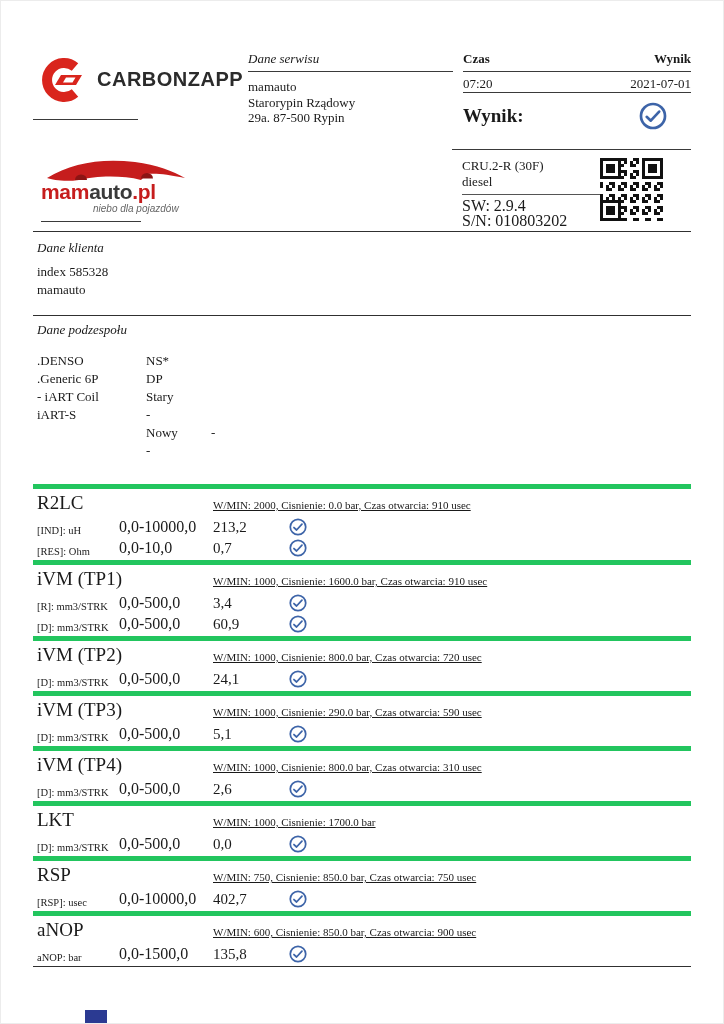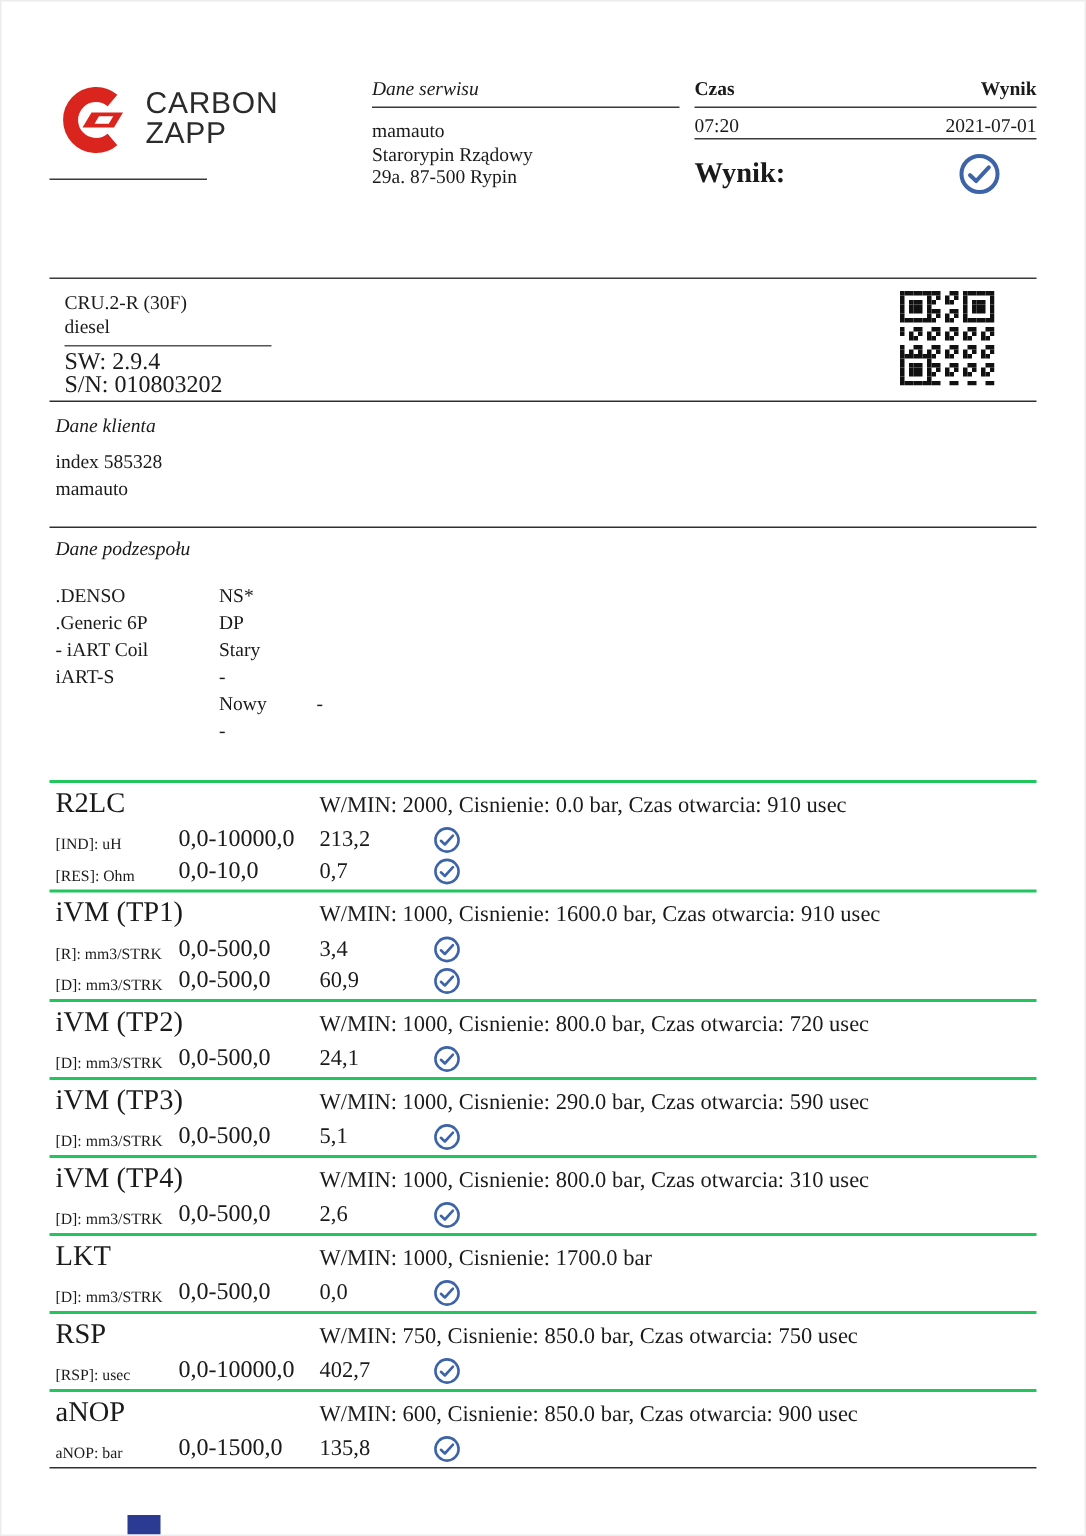--- a/index.html
+++ b/index.html
@@ -7,22 +7,22 @@
   .page {
     position:relative; width:724px; height:1024px; margin:0 auto;
     background:#fff; color:#1a1a1a; padding:0 32px; overflow:hidden;
     font-family:"Liberation Serif", serif; border:1px solid #ececec;
   }
   
   .row1 { display:flex; margin-top:50px; height:98px; }
   .brand-col { width:215px; position:relative; padding-top:6px; }
   .brand { display:flex; align-items:center; gap:10px; padding-left:8px; }
   .brand-icon svg { display:block; }
-  .brand-text { display:flex; flex-direction:column; font-family:"Liberation Sans", sans-serif;
-                font-weight:normal; font-size:20px; line-height:0.98; color:#2b2b2b; letter-spacing:0.5px; }
+  .brand-text { display:flex; flex-direction:row; font-family:"Liberation Sans", sans-serif;
+                font-weight:bold; font-size:20px; line-height:0.98; color:#2b2b2b; letter-spacing:0.5px; }
   .short-rule { width:105px; border-bottom:1.5px solid #3a3a3a; margin-top:16px; }
   .service-col { width:205px; font-size:13px; }
   .sec-label { font-size:13px;font-style:italic; }
   .underlined { border-bottom:1px solid #3a3a3a; padding-bottom:4px; margin-bottom:7px; }
   .service-name, .service-line { font-size:13px; line-height:15.5px; }
   .dt-col { flex:1; font-size:13px; padding-left:10px; }
   .dt-head { display:flex; justify-content:space-between; font-weight:bold; padding-bottom:4px;
              border-bottom:1px solid #3a3a3a; }
   .dt-vals { display:flex; justify-content:space-between; padding:4px 0 0; border-bottom:1px solid #3a3a3a;gap:30px; }
   .wynik-row { display:flex; justify-content:space-between; align-items:center; margin-top:9px; padding-right:24px; }
@@ -30,41 +30,41 @@
   
   .row2 { display:flex; }
   .vendor-col { width:420px; padding:7px 0 0 8px; }
   .vendor-logo .car { display:block; margin-left:2px; }
   .vendor-wordmark { font-family:"Liberation Sans", sans-serif; font-weight:bold; font-size:21px;
                      line-height:1; margin-top:-3px; letter-spacing:-0.3px; }
   .vm-red { color:#c61d1d; } .vm-dark { color:#3a3a3a; }
   .vendor-tagline { font-family:"Liberation Sans", sans-serif; font-style:italic; font-size:10px;
                     color:#666; margin:1px 0 0 52px; }
   .vendor-col .short-rule { margin-top:7px; width:100px; }
-  .device-col { flex:1; border-top:1px solid #3a3a3a; padding:8px 0 0 10px;margin-top:36px; }
+  .device-col { flex:1; border-top:1px solid #3a3a3a; padding:8px 0 0 10px; }
   .device-info { display:flex; justify-content:space-between; }
   .device-texts { font-size:13px; line-height:16px; }
   .device-fuel { margin-bottom:4px; }
   .device-sub { border-top:1px solid #555; padding-top:4px; font-size:16px; line-height:14.5px; width:138px; }
   .qr { width:63px; height:63px; margin-right:28px; }
   .qr svg { display:block; }
   
   .rule { border-top:1px solid #303030; margin-top:3px; }
   .client { padding:8px 4px 13px; }
   .client .sec-label { margin-bottom:7px; }
   .client-line { font-size:13px; line-height:18px; }
   .component { padding:6px 4px 0; margin-bottom:24px; }
   .comp-grid { display:grid; grid-template-columns:109px 65px 1fr; margin-top:14px;
                font-size:13px; line-height:18px; }
   
-  .test { border-top:2px solid #22c55e; padding:3px 4px 3px; }
+  .test { border-top:5px solid #22c55e; padding:3px 4px 3px; }
   .test:last-child { border-bottom:1px solid #303030; }
   .test-head { display:flex; align-items:baseline; height:23px; }
   .test-name { font-size:19px; width:176px; }
-  .test-cond { font-size:15px; }
+  .test-cond { font-size:11px;text-decoration:underline; }
   .test-row { display:flex; align-items:flex-end; height:21px; }
   .tr-param { width:82px; font-size:10.5px; }
   .tr-range { width:94px; font-size:16px; }
   .tr-value { width:76px; font-size:15px; }
   .check { display:inline-flex; align-items:center; }
   
   .footer { position:absolute; left:0; right:0; bottom:46px; text-align:center; font-size:13px; }
   .corner-mark { position:absolute; left:84px; bottom:0; width:22px; height:13px; background:#2b3a92; }
 </style>
 </head>
@@ -112,20 +112,34 @@
             <svg width="28" height="28" viewBox="0 0 24 24">
               <circle cx="12" cy="12" r="10.3" fill="none" stroke="#3d64a8" stroke-width="2.3"></circle>
               <path d="M6.6 12.7l3.5 3.3 7.2-7.8" fill="none" stroke="#3d64a8" stroke-width="2.3" stroke-linecap="round" stroke-linejoin="round"></path>
             </svg>
           </span>
       </div>
     </div>
   </div>
 
   <div class="row2">
+    <div class="vendor-col">
+      <div class="vendor-logo">
+        <svg class="car" width="150" height="28" viewBox="0 0 150 28" aria-hidden="true">
+          <path d="M4 22 C 28 7 58 2 92 6 C 114 9 130 15 142 22 C 124 18 112 17 104 18 L 98 24 C 78 19 52 20 36 24 C 22 26 10 24 4 22 Z" fill="#c61d1d"></path>
+          <path d="M32 24 a6 5.5 0 0 1 12 0 Z" fill="#8c1414"></path>
+          <path d="M98 22.5 a6 5.5 0 0 1 12 0 Z" fill="#8c1414"></path>
+        </svg>
+        <div class="vendor-wordmark">
+          <span class="vm-red">mam</span><span class="vm-dark">auto</span><span class="vm-red">.pl</span>
+        </div>
+        <div class="vendor-tagline">niebo dla pojazdów</div>
+      </div>
+      <div class="short-rule"></div>
+    </div>
 
     <div class="device-col">
       <div class="device-info">
         <div class="device-texts">
           <div class="device-model">CRU.2-R (30F)</div>
           <div class="device-fuel">diesel</div>
           <div class="device-sub">
             <div>SW: 2.9.4</div>
             <div>S/N: 010803202</div>
           </div>

